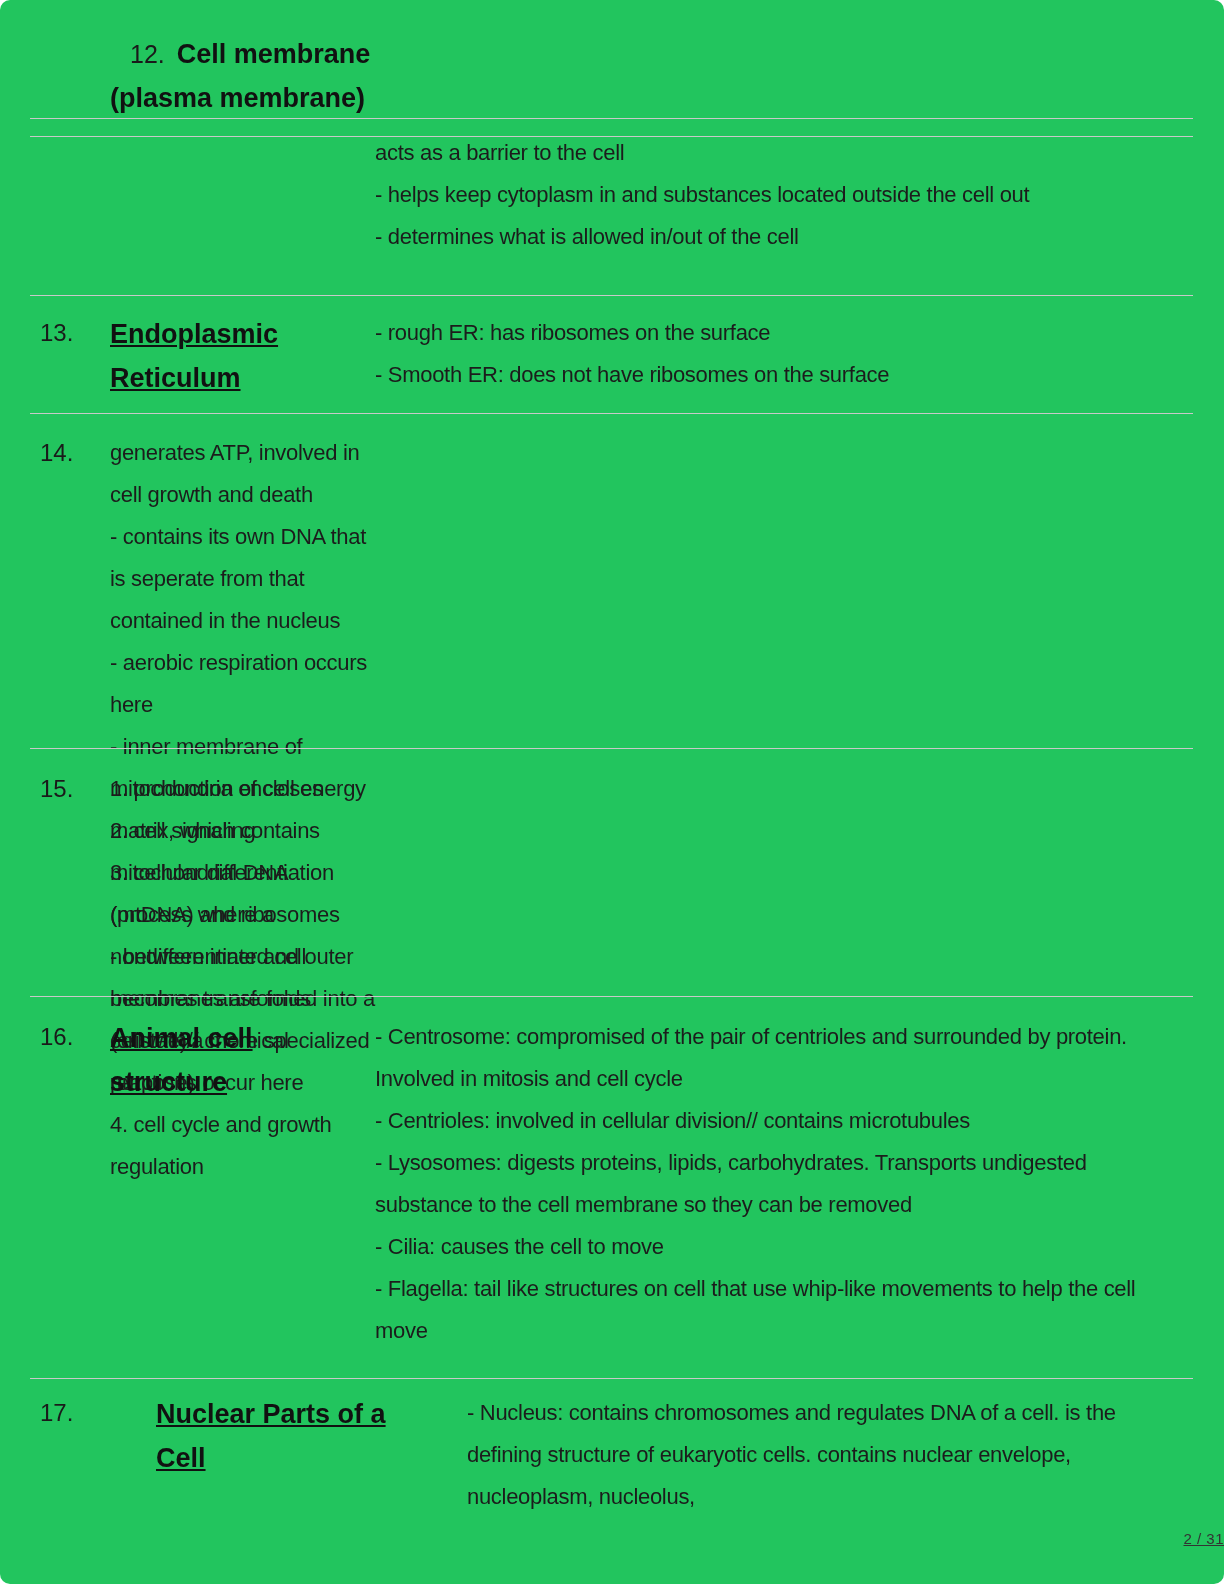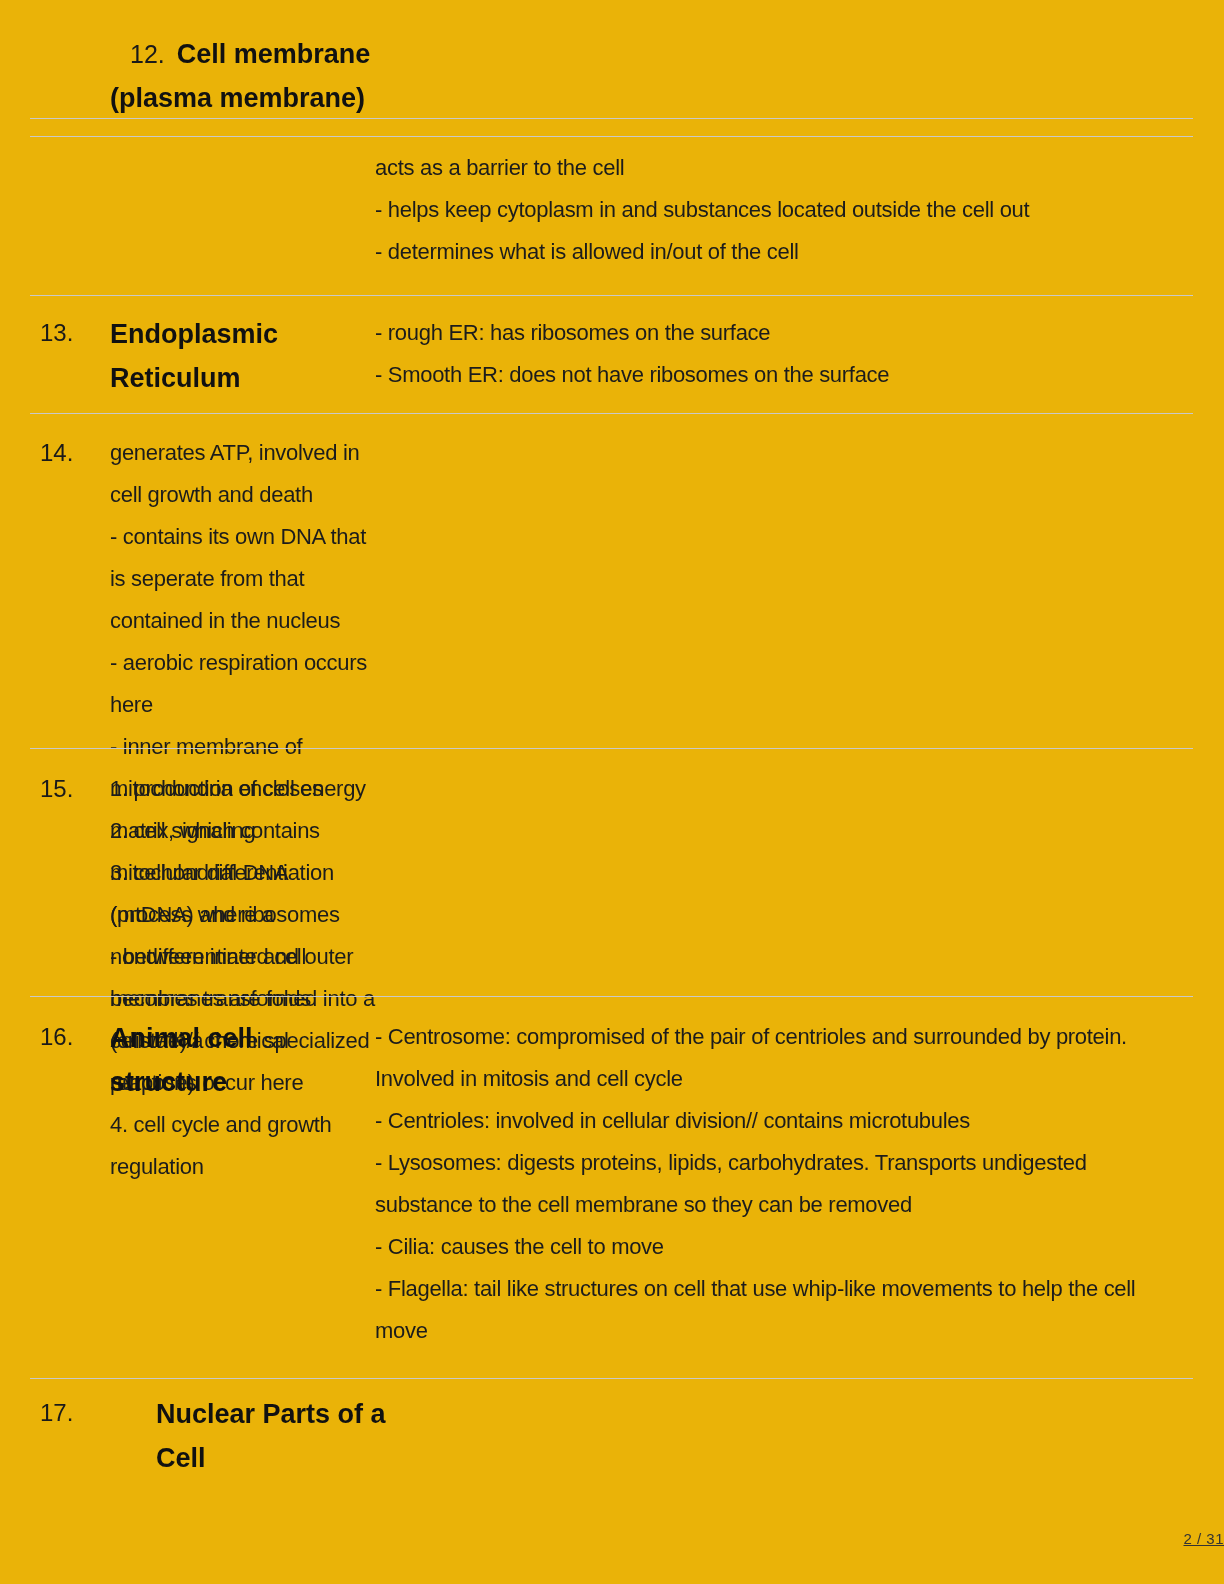--- a/index.html
+++ b/index.html
@@ -6,24 +6,25 @@
   html, body {
     margin: 0;
     padding: 0;
     background: #ffffff;
   }
   .page {
     position: relative;
     width: 1224px;
     height: 1584px;
     margin: 0 auto;
-    background: #eab308;
+    background: #22c55e;
     font-family: "Liberation Sans", sans-serif;
     color: #1a1a1a;
     overflow: hidden;
+    border-radius: 10px;
   }
   .hline {
     position: absolute;
     left: 30px;
     right: 31px;
     height: 0;
     border-top: 1px solid #c9c9c9;
   }
   
   .carryover-term {
@@ -56,41 +57,42 @@
     font-size: 22px;
     line-height: 42px;
     letter-spacing: -0.3px;
     white-space: pre-line;
     color: #1c1c1c;
   }
   .carryover-def {
     position: absolute;
     left: 375px;
     right: 45px;
-    top: 147px;
+    top: 132px;
   }
   .entry {
     position: absolute;
     left: 40px;
     right: 36px;
     display: grid;
     grid-template-columns: 70px 265px 1fr;
     align-items: start;
   }
   .entry-number {
     font-size: 24px;
     line-height: 42px;
     color: #1a1a1a;
   }
   .entry-term {
     font-size: 27px;
     line-height: 44px;
     font-weight: bold;
     color: #111111;
     padding-right: 12px;
+    text-decoration: underline;
   }
   .page-footer {
     position: absolute;
     left: 0;
     right: 0;
     top: 1530px;
     text-align: right;
     font-size: 15px;
     letter-spacing: 0.5px;
     color: #333333;
@@ -156,17 +158,18 @@
 - Lysosomes: digests proteins, lipids, carbohydrates. Transports undigested substance to the cell membrane so they can be removed
 - Cilia: causes the cell to move
 - Flagella: tail like structures on cell that use whip-like movements to help the cell move</div>
   </div>
 
   <div class="hline" style="top:1378px;"></div>
 
   <div class="entry" style="top:1392px;gap:46px;">
     <div class="entry-number">17.</div>
     <div class="entry-term">Nuclear Parts of a Cell</div>
+    <div class="def-block">- Nucleus: contains chromosomes and regulates DNA of a cell. is the defining structure of eukaryotic cells. contains nuclear envelope, nucleoplasm, nucleolus,</div>
   </div>
 
   <div class="page-footer">2 / 31</div>
 
 </div>
 
 </body></html>

